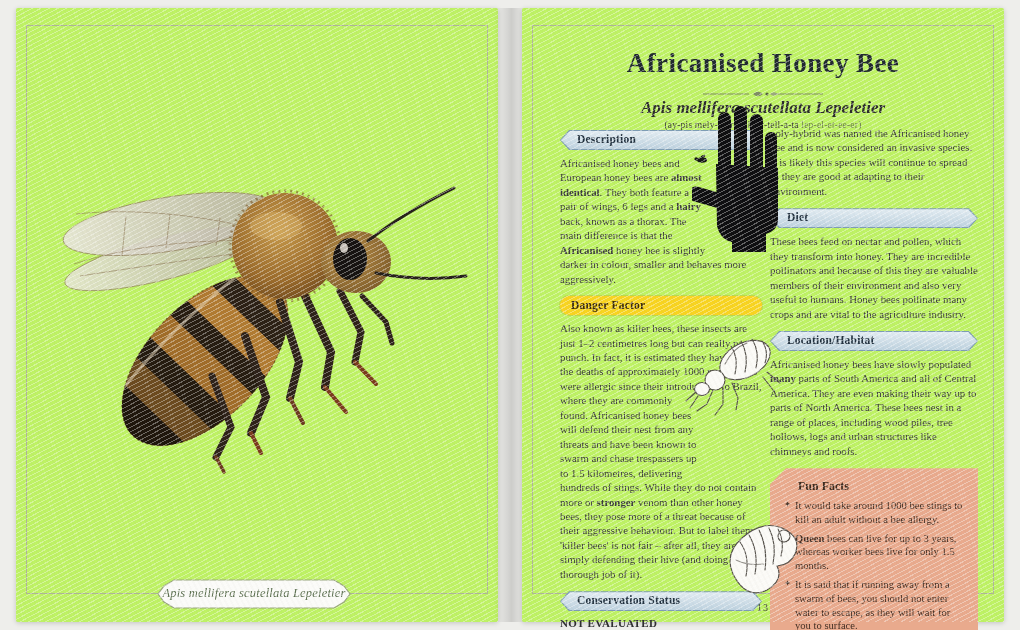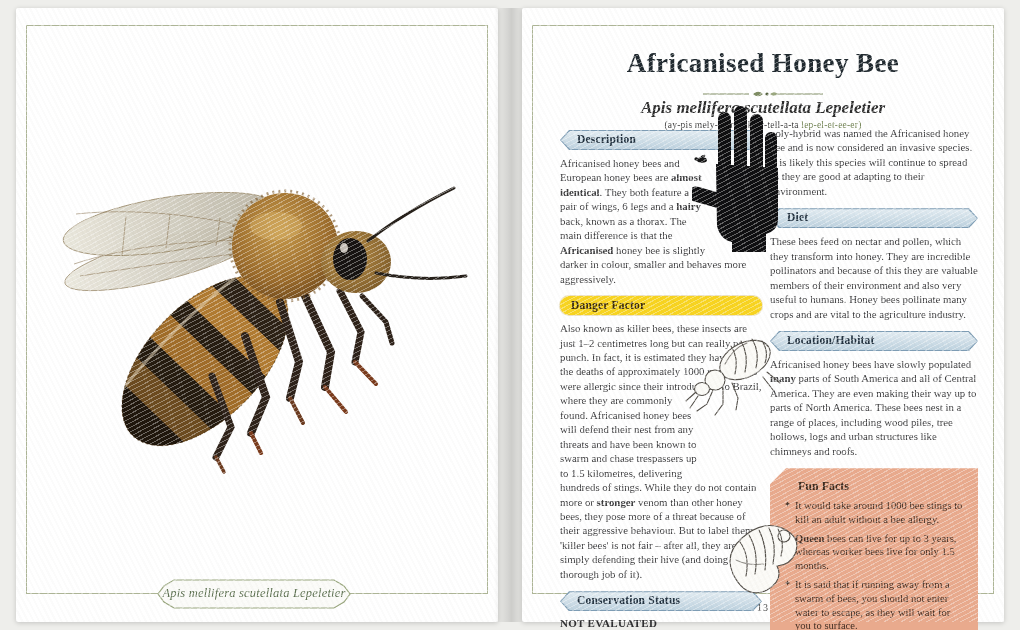--- a/index.html
+++ b/index.html
@@ -5,21 +5,21 @@
   * { margin:0; padding:0; box-sizing:border-box; }
   html,body { width:1020px; height:630px; }
   body {
     background:#eeeeeb;
     font-family:"Liberation Serif", serif;
     position:relative; overflow:hidden;
   }
   .spread { position:absolute; inset:0; }
   .page {
     position:absolute; top:8px; width:482px; height:614px;
-    background:#ffffff; border-radius:2px;
+    background:#bef264; border-radius:2px;
     box-shadow:0 1px 5px rgba(0,0,0,.18);
   }
   .page::after { 
     content:""; position:absolute; inset:0; pointer-events:none;
     background:
       repeating-linear-gradient(63deg, rgba(120,120,110,.028) 0 2px, transparent 2px 5px),
       repeating-linear-gradient(-28deg, rgba(255,255,255,.35) 0 1px, transparent 1px 4px);
   }
   .page-left  { left:16px; }
   .page-right { left:522px; }

